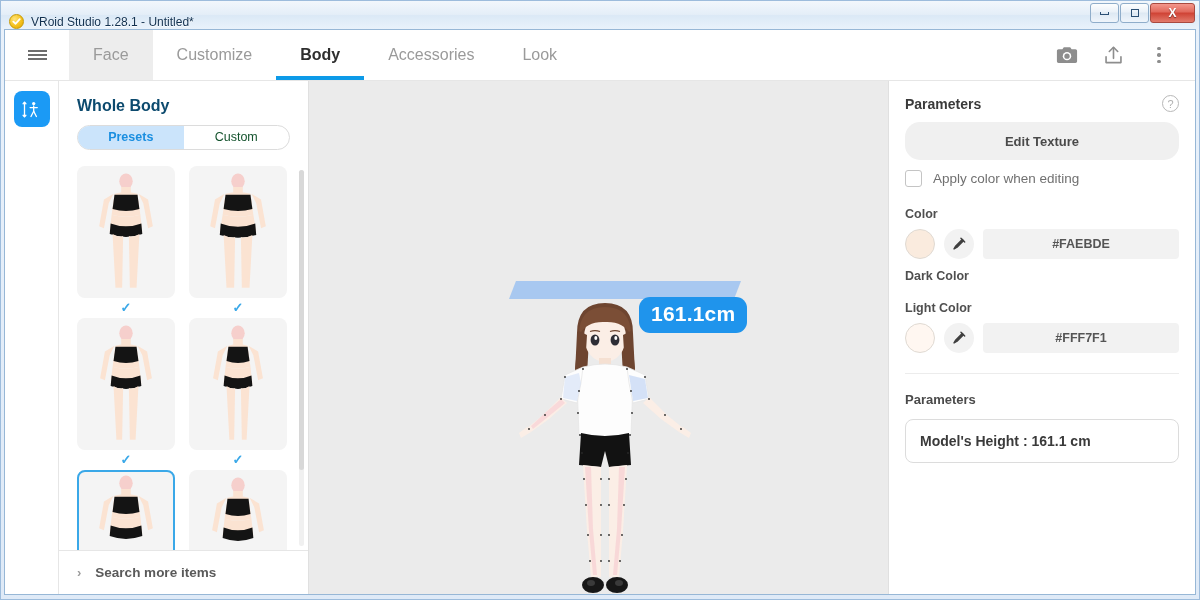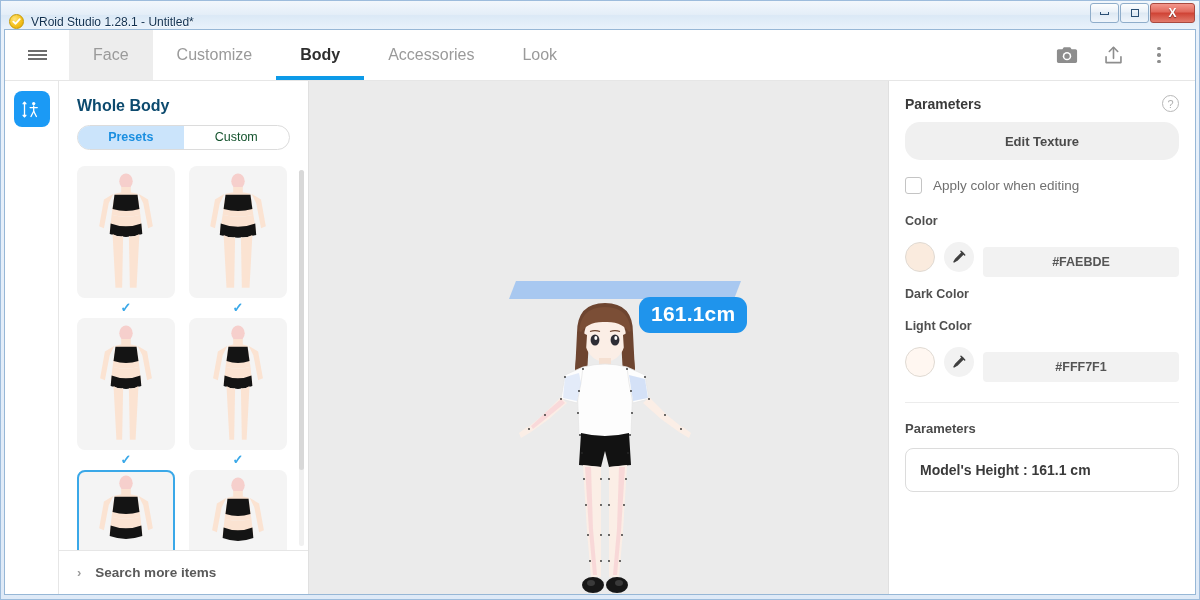--- a/index.html
+++ b/index.html
@@ -191,37 +191,37 @@
     width: 17px; height: 17px; border-radius: 50%; border: 1.3px solid #b8b8b8;
     color: #b0b0b0; font-size: 11px; display: flex; align-items: center;
     justify-content: center; cursor: pointer;
   }
   .edit-texture {
     height: 38px; border-radius: 15px; background: #f0f0f0;
     display: flex; align-items: center; justify-content: center;
     font-size: 13px; font-weight: bold; color: #4a4a4a; cursor: pointer;
   }
   .checkrow {
-    display: flex; align-items: center; gap: 11px; padding: 17px 0 10px; cursor: pointer;
+    display: flex; align-items: center; gap: 11px; padding: 10px 0 10px; cursor: pointer;
   }
   .cbox { width: 17px; height: 17px; border: 1.5px solid #c4c4c4; border-radius: 3px; background:#fff; }
   .cblabel { font-size: 13.5px; color: #707070; }
 
   .cgroup { padding-top: 10px; }
   .clabel { font-size: 12.5px; font-weight: bold; color: #4f4f4f; padding-bottom: 8px; }
   .crow { display: flex; align-items: center; gap: 9px; }
   .swatch { width: 30px; height: 30px; border-radius: 50%; border: 1px solid #e0dad3; }
   .dropper {
     width: 30px; height: 30px; border-radius: 50%; background: #f2f2f2;
     display: flex; align-items: center; justify-content: center; cursor: pointer;
   }
   .hexfield {
     flex: 1; height: 30px; background: #f2f2f2; border-radius: 4px;
     display: flex; align-items: center; justify-content: center;
-    font-size: 12.5px; font-weight: bold; color: #555; cursor: text; margin-top: 11px;
+    font-size: 12.5px; font-weight: bold; color: #555; cursor: text;
   }
   .divider { border-top: 1px solid #ececec; margin-top: 20px; }
   .params-title { font-size: 13px; font-weight: bold; color: #4a4a4a; padding: 18px 0 12px; }
   .param-card {
     border: 1px solid #dcdcdc; border-radius: 8px; padding: 13px 14px;
     font-size: 14px; font-weight: bold; color: #3a3a3a;
   }
 </style>
 </head>
 <body>

